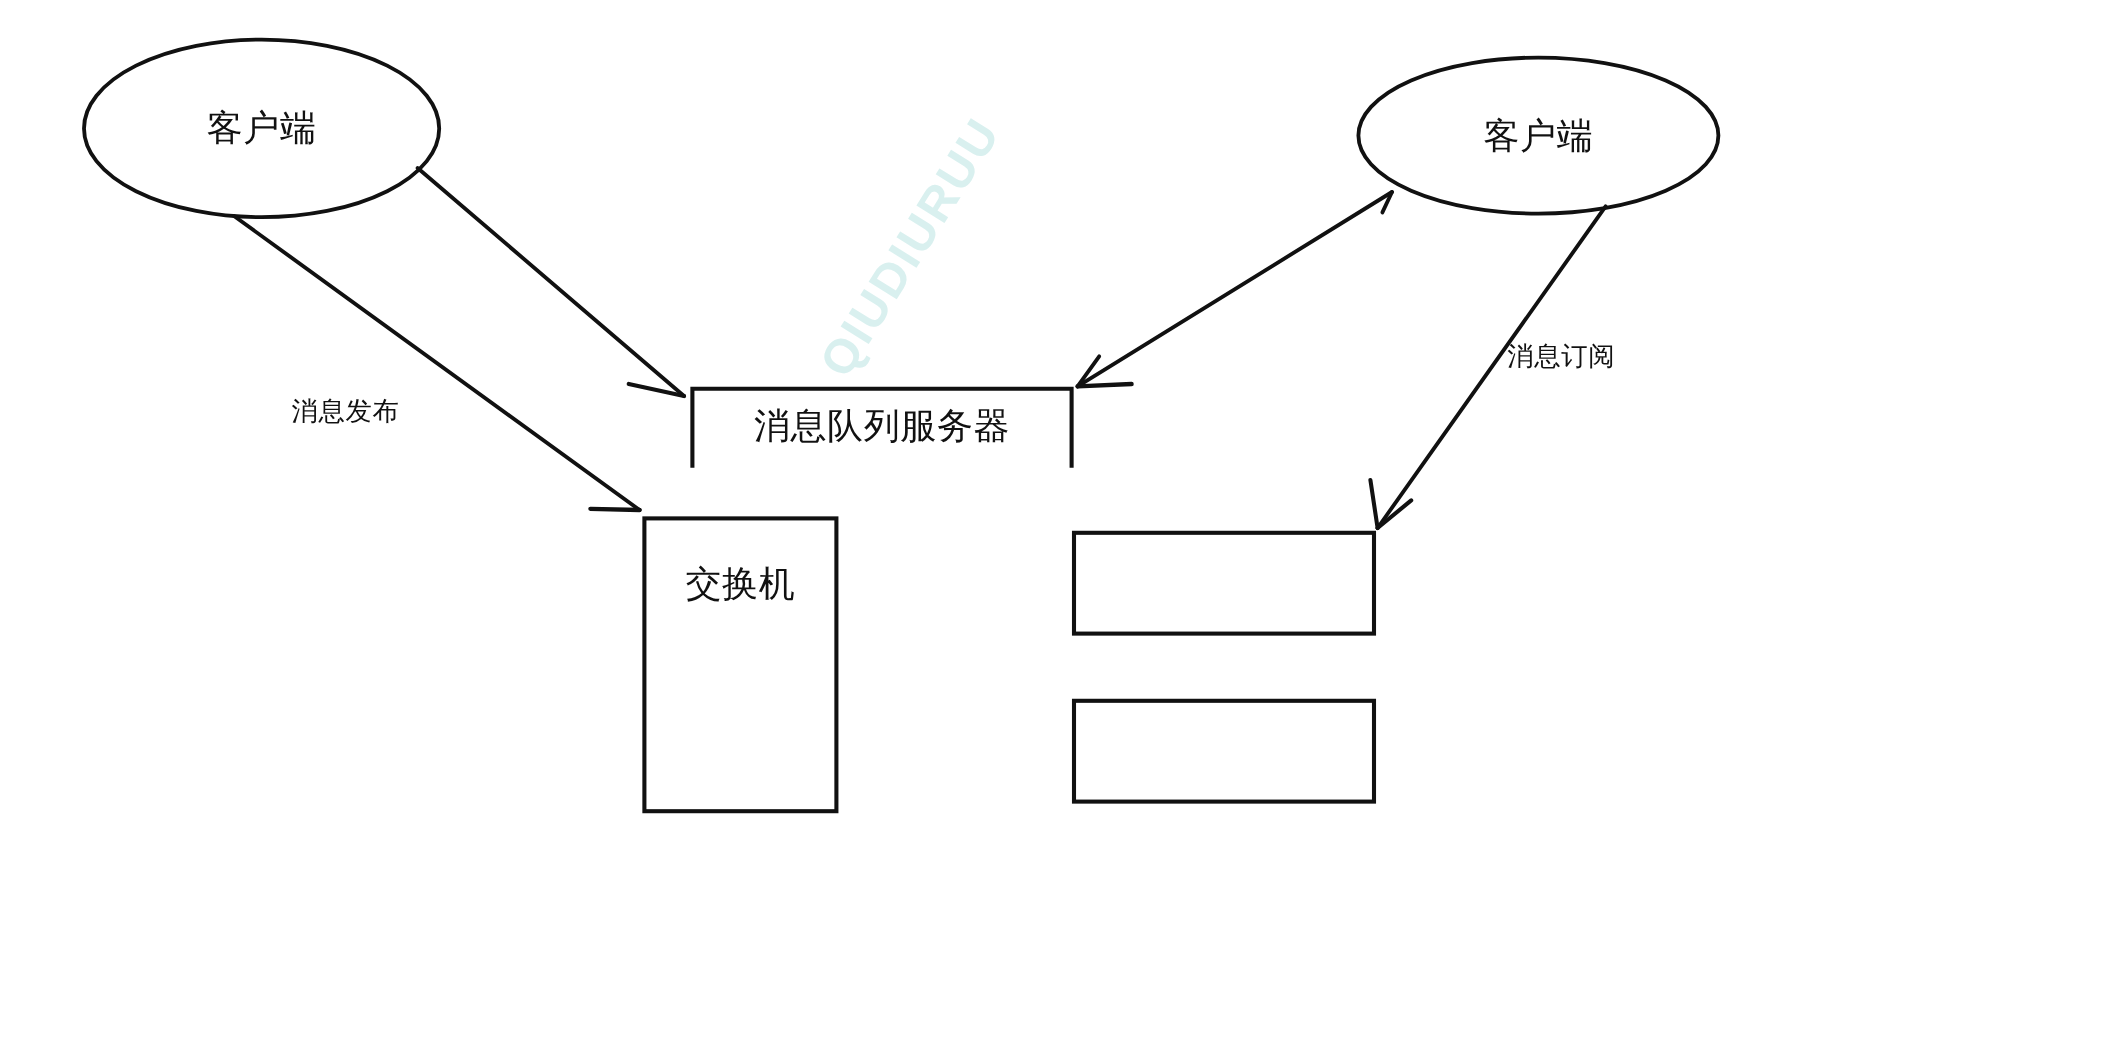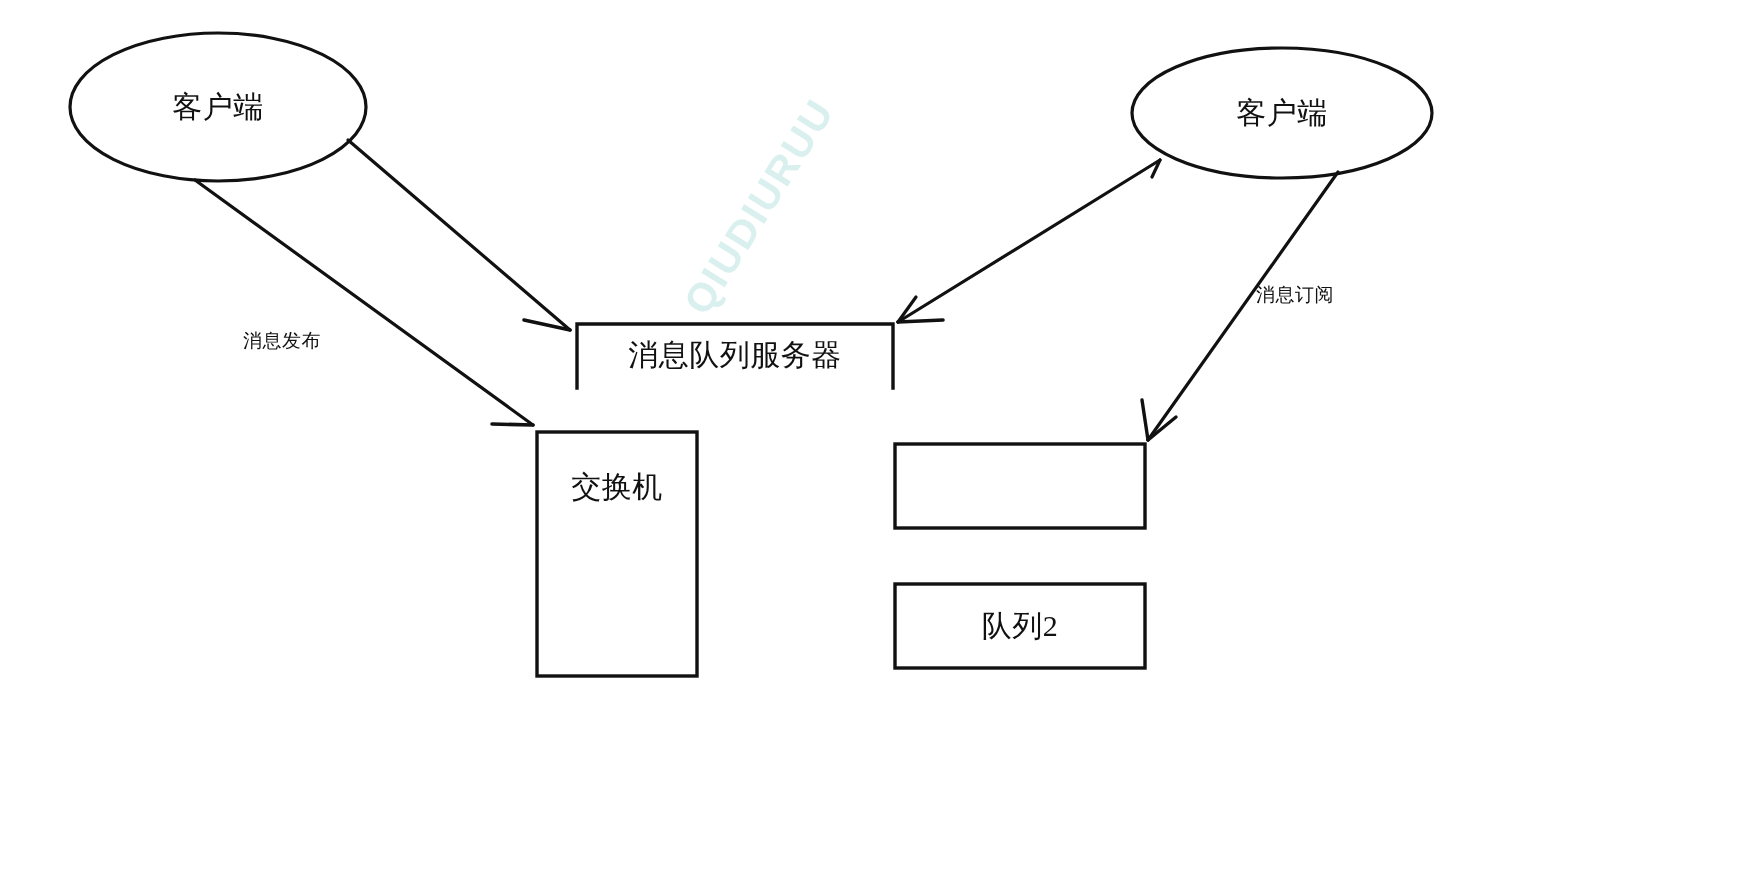--- a/index.html
+++ b/index.html
@@ -26,29 +26,29 @@
     height: 880px;
   }
   .node-label {
     position: absolute;
     display: flex;
     align-items: center;
     justify-content: center;
     text-align: center;
     color: #111111;
     font-size: 30px;
-    font-family: Liberation Serif, serif;
+    font-family: Liberation Mono, monospace;
     letter-spacing: 0.5px;
     white-space: nowrap;
     pointer-events: none;
   }
   .edge-label {
     position: absolute;
     color: #111111;
-    font-size: 19px;
+    font-size: 22px;
     font-family: "Liberation Sans", "DejaVu Sans", sans-serif;
     white-space: nowrap;
     letter-spacing: 0.5px;
     text-align: center;
   }
   .watermark {
     position: absolute;
     left: 690px;
     top: 185px;
     width: 190px;
@@ -118,19 +118,18 @@
 
   <div class="node-label" style="left:70px; top:86px; width:296px; height:42px;">客户端</div>
 
   <div class="node-label" style="left:1132px; top:92px; width:300px; height:42px;">客户端</div>
 
   <div class="node-label" style="left:537px; top:466px; width:160px; height:42px;">交换机</div>
 
   <div class="node-label" style="left:577px; top:334px; width:316px; height:42px;">消息队列服务器</div>
 
 
-  <div class="node-label" style="left:895px; top:605px; width:250px; height:42px;">队列2</div>
 
   <div class="edge-label" style="left:243px; top:328px;">消息发布</div>
 
   <div class="edge-label" style="left:1256px; top:282px;">消息订阅</div>
 
 </div>
 
 </body></html>

